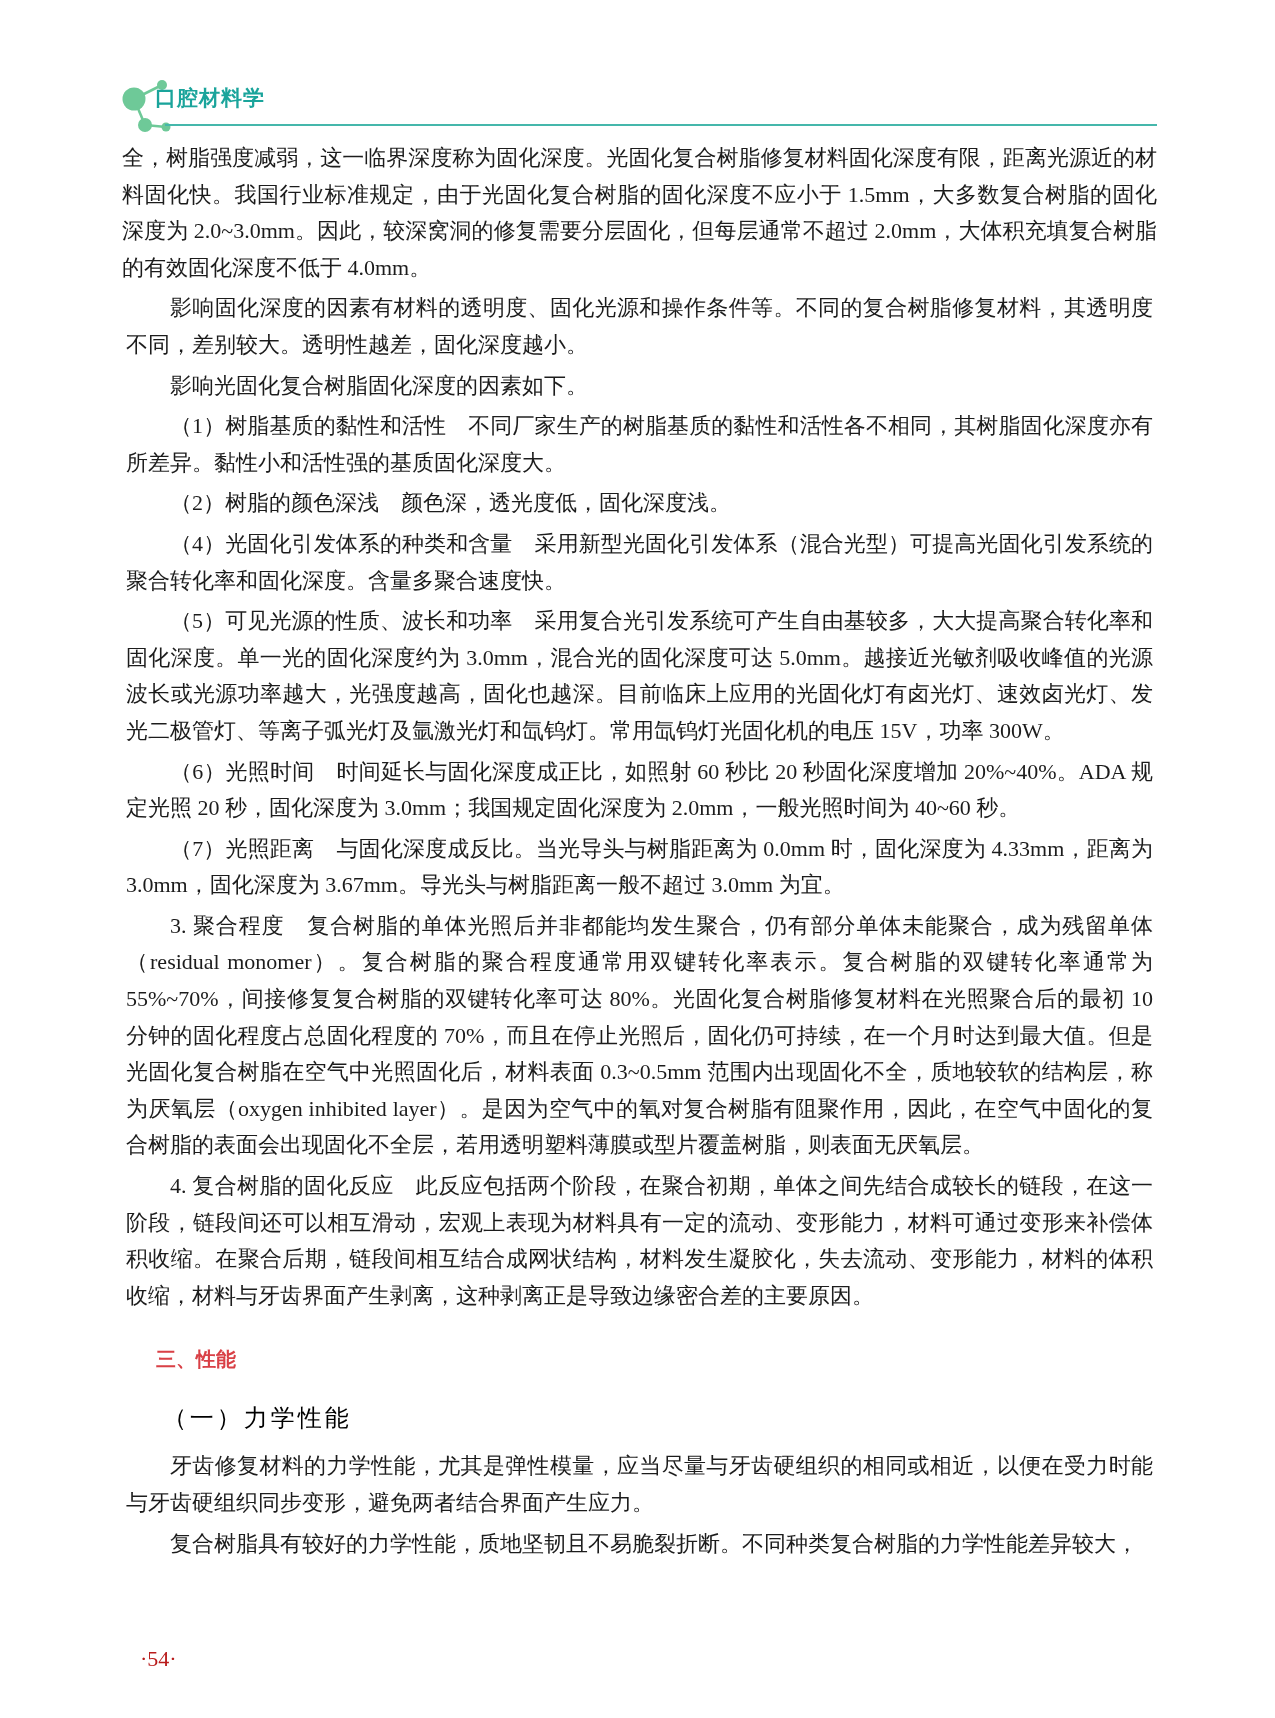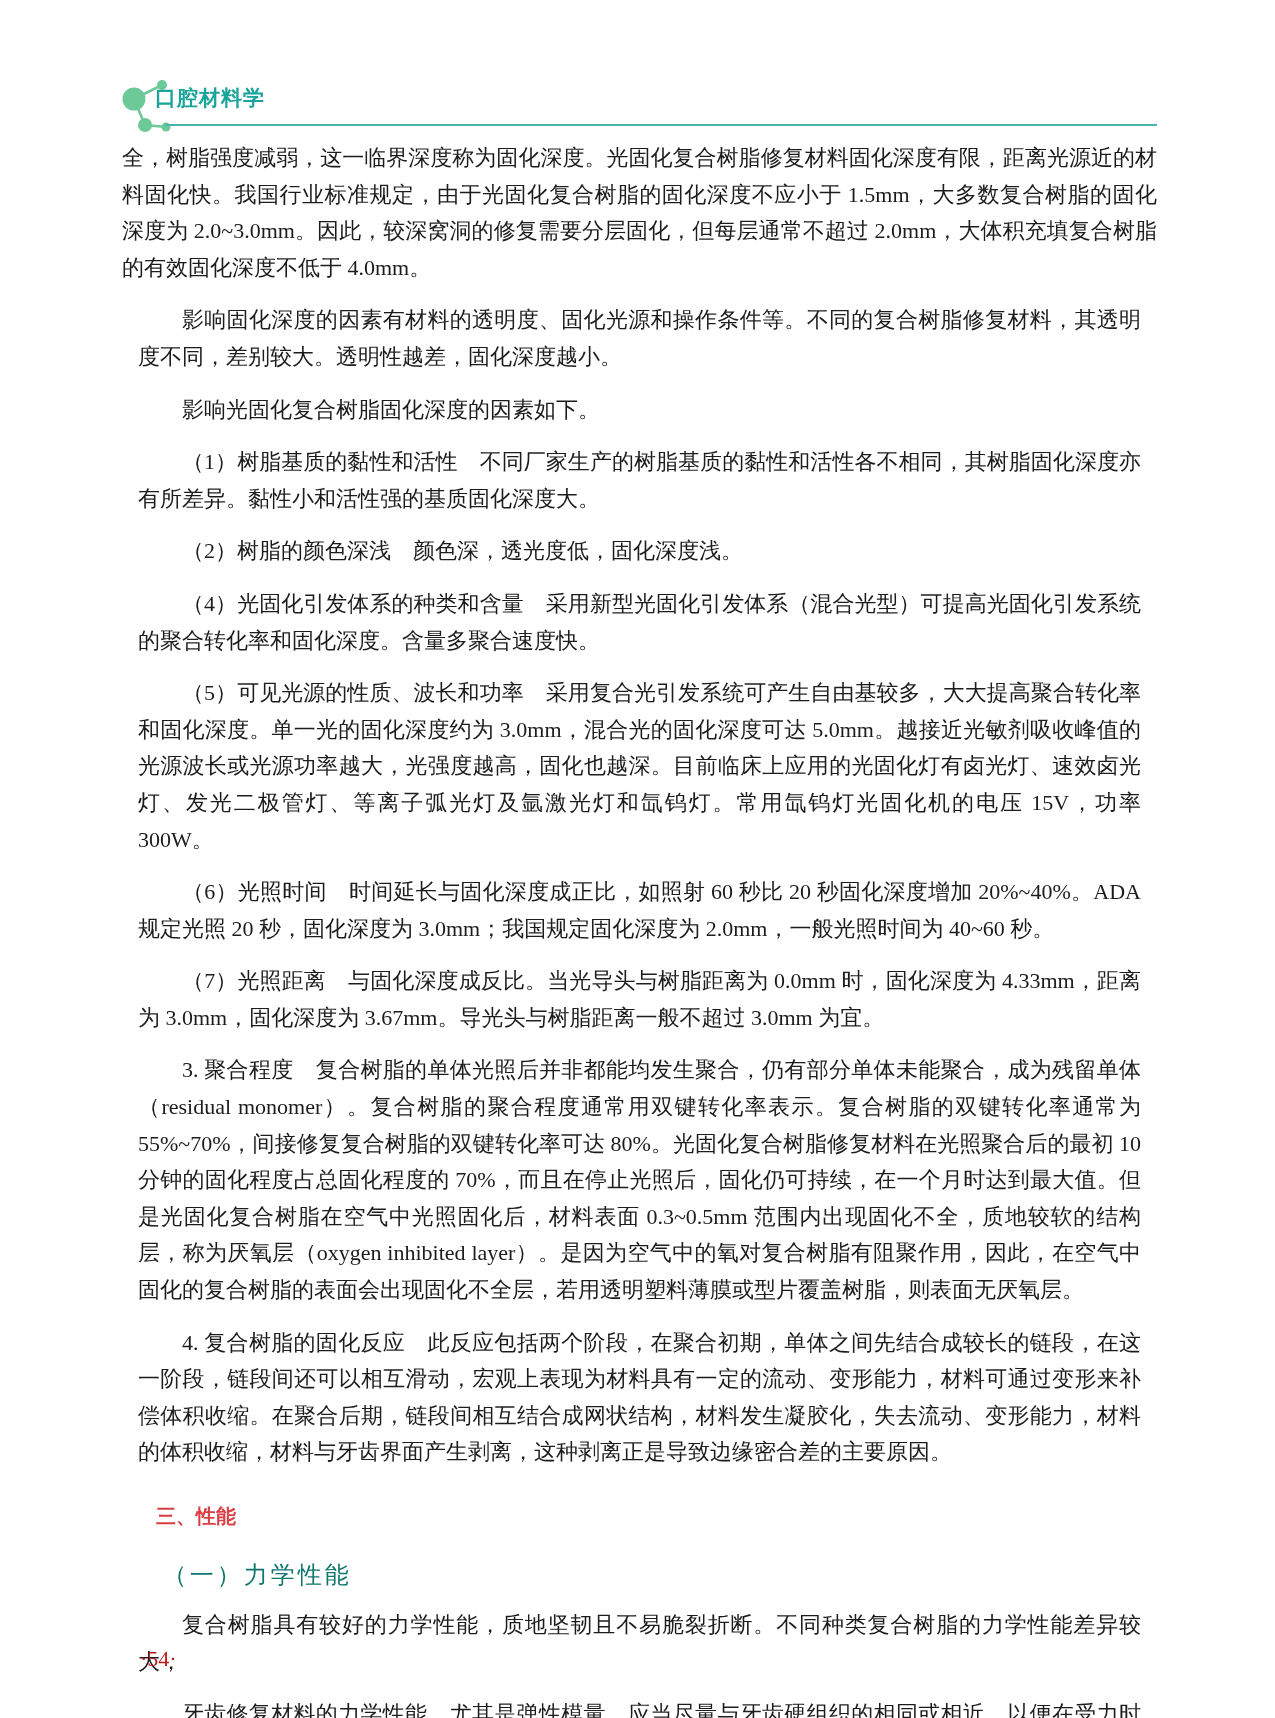--- a/index.html
+++ b/index.html
@@ -53,21 +53,21 @@
   .content {
     position: absolute;
     top: 140px;
     left: 122px;
     width: 1035px;
     font-size: 22px;
     line-height: 36.6px;
     text-align: justify;
   }
   .para {
-    margin: 16px;
+    margin: 4px;
     text-indent: 2em;
   }
   .para-flush {
     margin: 0;
     text-indent: 0;
   }
   .heading-red {
     margin: 28px 0 0 1.7em;
     font-family: "Liberation Sans", "DejaVu Sans", sans-serif;
     font-size: 20px;
@@ -75,21 +75,21 @@
     color: #d94046;
     line-height: 34px;
     text-indent: 0;
     text-align: left;
   }
   .heading-purple {
     margin: 26px 0 14px 1.7em;
     font-family: "Liberation Serif", "DejaVu Serif", serif;
     font-size: 24px;
     font-weight: normal;
-    color: #0f766e;
+    color: #000000;
     letter-spacing: 3px;
     line-height: 32px;
     text-indent: 0;
     text-align: left;
   }
   
   .page-number {
     position: absolute;
     left: 140px;
     bottom: 46px;
@@ -124,19 +124,19 @@
     <p class="para">（1）树脂基质的黏性和活性　不同厂家生产的树脂基质的黏性和活性各不相同，其树脂固化深度亦有所差异。黏性小和活性强的基质固化深度大。</p>
     <p class="para">（2）树脂的颜色深浅　颜色深，透光度低，固化深度浅。</p>
     <p class="para">（4）光固化引发体系的种类和含量　采用新型光固化引发体系（混合光型）可提高光固化引发系统的聚合转化率和固化深度。含量多聚合速度快。</p>
     <p class="para">（5）可见光源的性质、波长和功率　采用复合光引发系统可产生自由基较多，大大提高聚合转化率和固化深度。单一光的固化深度约为 3.0mm，混合光的固化深度可达 5.0mm。越接近光敏剂吸收峰值的光源波长或光源功率越大，光强度越高，固化也越深。目前临床上应用的光固化灯有卤光灯、速效卤光灯、发光二极管灯、等离子弧光灯及氩激光灯和氙钨灯。常用氙钨灯光固化机的电压 15V，功率 300W。</p>
     <p class="para">（6）光照时间　时间延长与固化深度成正比，如照射 60 秒比 20 秒固化深度增加 20%~40%。ADA 规定光照 20 秒，固化深度为 3.0mm；我国规定固化深度为 2.0mm，一般光照时间为 40~60 秒。</p>
     <p class="para">（7）光照距离　与固化深度成反比。当光导头与树脂距离为 0.0mm 时，固化深度为 4.33mm，距离为 3.0mm，固化深度为 3.67mm。导光头与树脂距离一般不超过 3.0mm 为宜。</p>
     <p class="para">3. 聚合程度　复合树脂的单体光照后并非都能均发生聚合，仍有部分单体未能聚合，成为残留单体（residual monomer）。复合树脂的聚合程度通常用双键转化率表示。复合树脂的双键转化率通常为 55%~70%，间接修复复合树脂的双键转化率可达 80%。光固化复合树脂修复材料在光照聚合后的最初 10 分钟的固化程度占总固化程度的 70%，而且在停止光照后，固化仍可持续，在一个月时达到最大值。但是光固化复合树脂在空气中光照固化后，材料表面 0.3~0.5mm 范围内出现固化不全，质地较软的结构层，称为厌氧层（oxygen inhibited layer）。是因为空气中的氧对复合树脂有阻聚作用，因此，在空气中固化的复合树脂的表面会出现固化不全层，若用透明塑料薄膜或型片覆盖树脂，则表面无厌氧层。</p>
     <p class="para">4. 复合树脂的固化反应　此反应包括两个阶段，在聚合初期，单体之间先结合成较长的链段，在这一阶段，链段间还可以相互滑动，宏观上表现为材料具有一定的流动、变形能力，材料可通过变形来补偿体积收缩。在聚合后期，链段间相互结合成网状结构，材料发生凝胶化，失去流动、变形能力，材料的体积收缩，材料与牙齿界面产生剥离，这种剥离正是导致边缘密合差的主要原因。</p>
     <h2 class="heading-red">三、性能</h2>
     <h3 class="heading-purple">（一）力学性能</h3>
+    <p class="para">牙齿修复材料的力学性能，尤其是弹性模量，应当尽量与牙齿硬组织的相同或相近，以便在受力时能与牙齿硬组织同步变形，避免两者结合界面产生应力。</p>
     <p class="para">复合树脂具有较好的力学性能，质地坚韧且不易脆裂折断。不同种类复合树脂的力学性能差异较大，</p>
-    <p class="para">牙齿修复材料的力学性能，尤其是弹性模量，应当尽量与牙齿硬组织的相同或相近，以便在受力时能与牙齿硬组织同步变形，避免两者结合界面产生应力。</p>
   </div>
 
   <div class="page-number">·54·</div>
 
 </div>
 
 </body></html>

